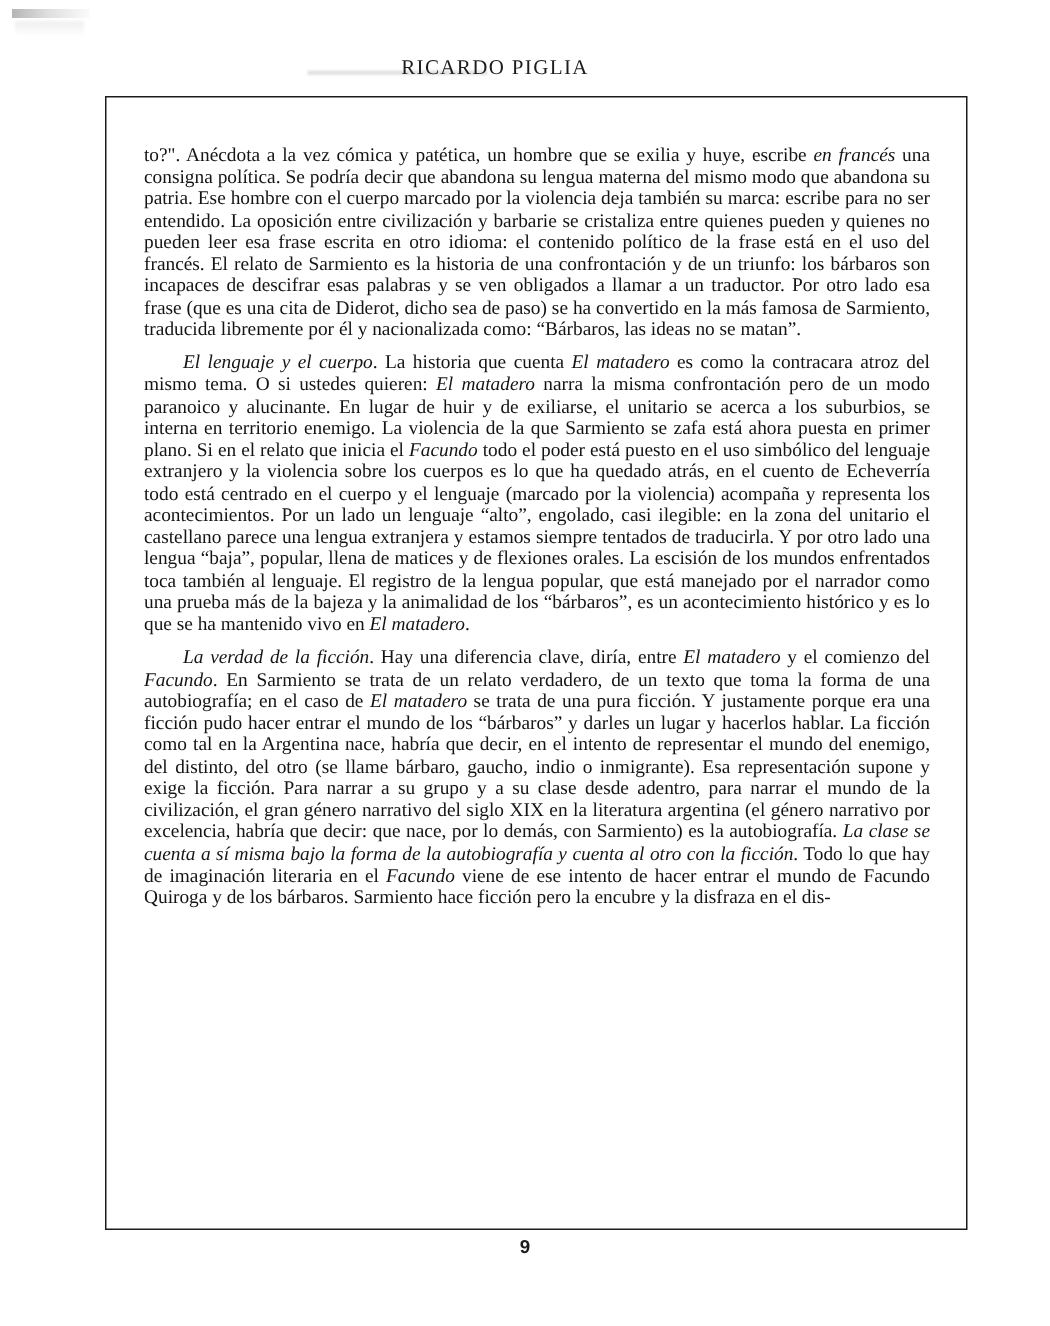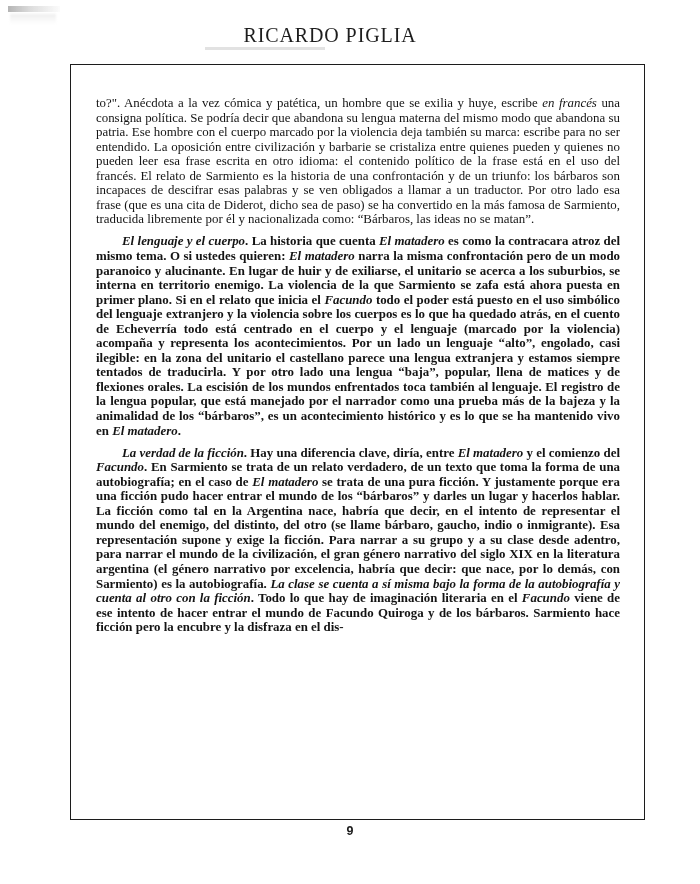--- a/index.html
+++ b/index.html
@@ -46,25 +46,25 @@
     top: 47px;
     width: 120px;
     height: 3px;
     background: rgba(190,190,190,0.45);
     filter: blur(0.6px);
   }
 
   
   .running-head {
     position: absolute;
-    top: 24px;
+    top: 38px;
     left: 0;
     width: 660px;
     text-align: center;
-    font-size: 20px;
+    font-size: 14px;
     letter-spacing: 0.9px;
     color: #1d1d1d;
   }
 
   
   .text-frame {
     position: absolute;
     left: 70px;
     top: 64px;
     width: 575px;
@@ -84,21 +84,20 @@
     text-justify: inter-word;
     color: #141414;
   }
 
   .text-body p {
     margin: 0;
   }
   .text-body p.indented {
     text-indent: 26px;
     margin-top: 7.5px;
-    font-weight: bold;
   }
 
   .text-body i,
   .text-body em {
     font-style: italic;
   }
 
   
   .folio {
     position: absolute;

